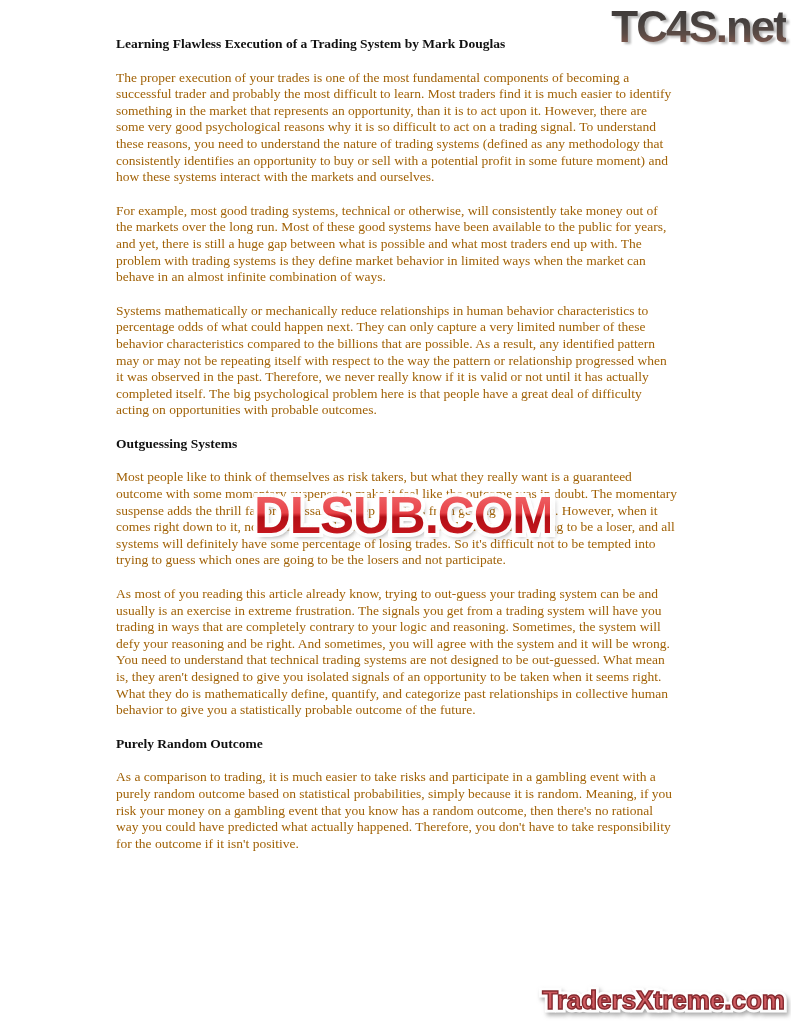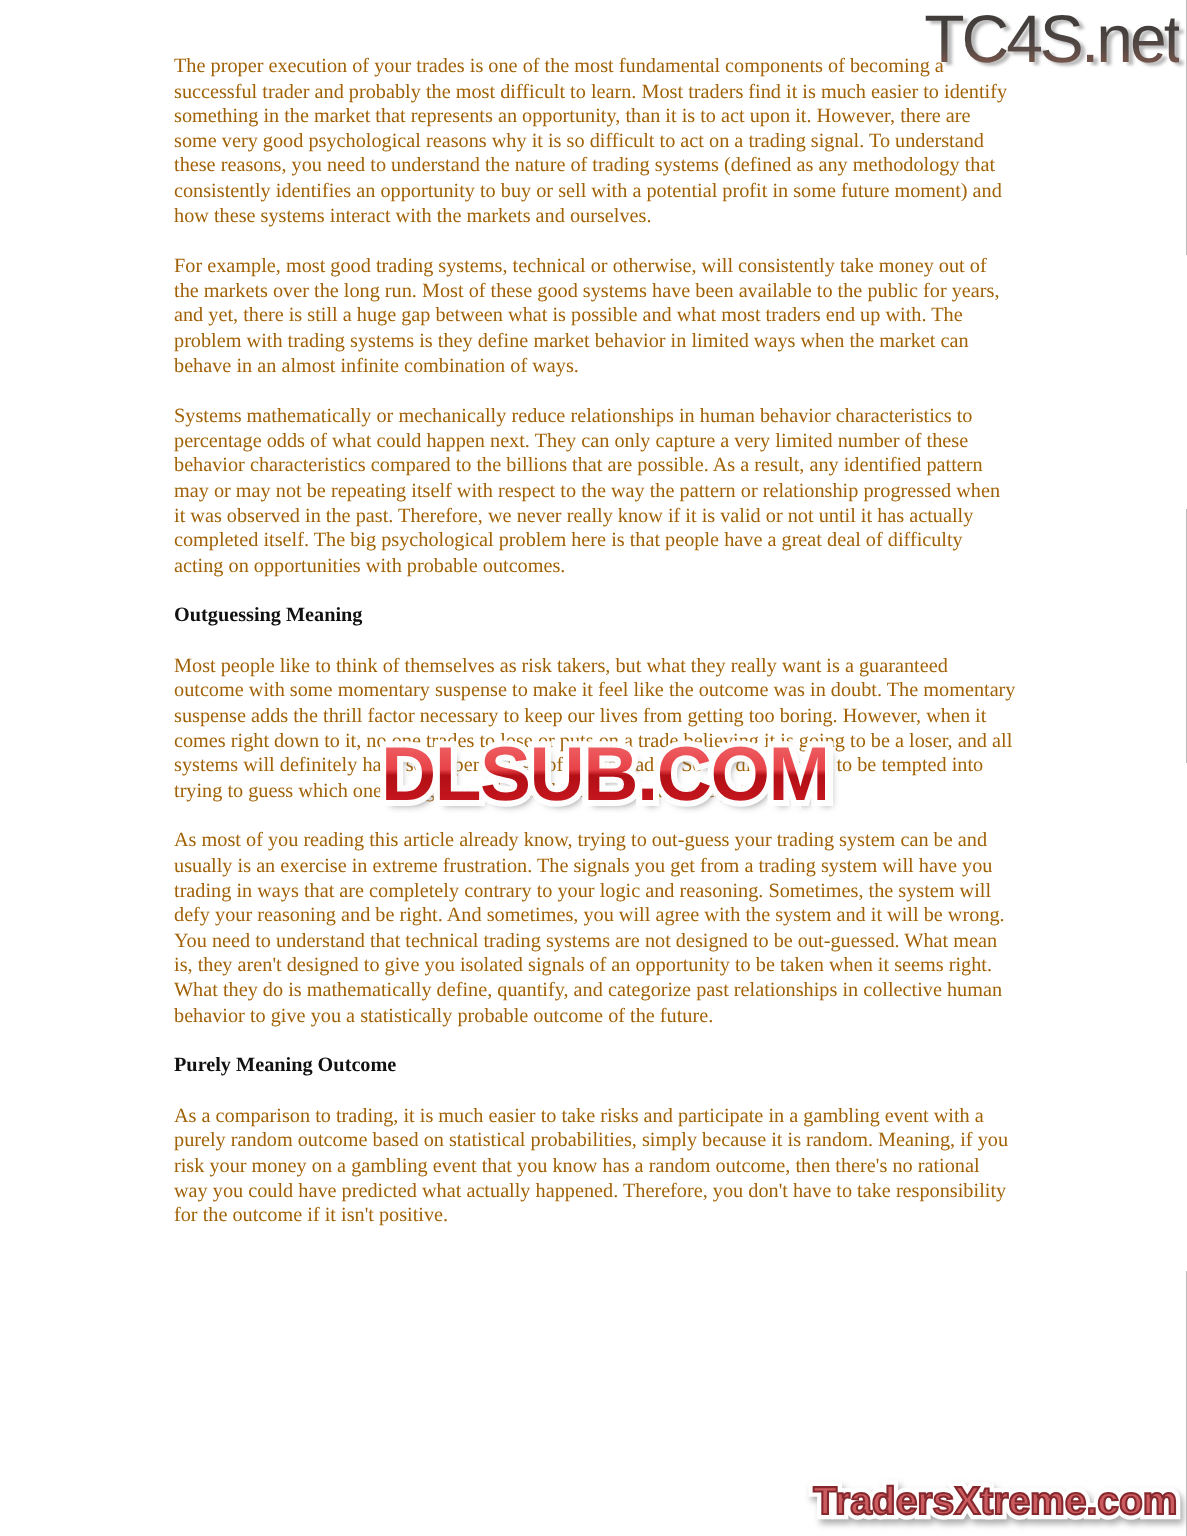--- a/index.html
+++ b/index.html
@@ -36,21 +36,21 @@
     color: #a16207;
   }
   .doc-heading { font-weight: bold; color: #111; }
 
   
   .tc4s {
     position: absolute;
     top: 2px;
     right: 5px;
     font-family: "Liberation Sans", sans-serif;
-    font-weight: normal;
+    font-weight: bold;
     font-size: 44px;
     letter-spacing: -2px;
     transform: scaleY(1.02);
     filter: drop-shadow(3px 2px 1px rgba(160,160,160,0.75));
   }
   .tc4s-fill {
     background: linear-gradient(180deg, #3c3836 0%, #46413f 40%, #5a4b45 65%, #875a4e 90%, #93604f 100%);
     -webkit-background-clip: text;
     background-clip: text;
     color: transparent;
@@ -115,28 +115,29 @@
 </head>
 <body>
 
 <div id="page">
 
   <div class="tc4s">
     <span class="tc4s-fill">TC4S.net</span>
   </div>
 
   <div class="content">
+    <h1 class="doc-title">Learning Flawless Execution of a Trading System by Mark Douglas</h1>
     <div>
         <p class="doc-paragraph">The proper execution of your trades is one of the most fundamental components of becoming a successful trader and probably the most difficult to learn. Most traders find it is much easier to identify something in the market that represents an opportunity, than it is to act upon it. However, there are some very good psychological reasons why it is so difficult to act on a trading signal. To understand these reasons, you need to understand the nature of trading systems (defined as any methodology that consistently identifies an opportunity to buy or sell with a potential profit in some future moment) and how these systems interact with the markets and ourselves.</p>
         <p class="doc-paragraph">For example, most good trading systems, technical or otherwise, will consistently take money out of the markets over the long run. Most of these good systems have been available to the public for years, and yet, there is still a huge gap between what is possible and what most traders end up with. The problem with trading systems is they define market behavior in limited ways when the market can behave in an almost infinite combination of ways.</p>
         <p class="doc-paragraph">Systems mathematically or mechanically reduce relationships in human behavior characteristics to percentage odds of what could happen next. They can only capture a very limited number of these behavior characteristics compared to the billions that are possible. As a result, any identified pattern may or may not be repeating itself with respect to the way the pattern or relationship progressed when it was observed in the past. Therefore, we never really know if it is valid or not until it has actually completed itself. The big psychological problem here is that people have a great deal of difficulty acting on opportunities with probable outcomes.</p>
-        <h2 class="doc-heading">Outguessing Meaning</h2>
+        <h2 class="doc-heading">Outguessing Systems</h2>
         <p class="doc-paragraph">Most people like to think of themselves as risk takers, but what they really want is a guaranteed outcome with some momentary suspense to make it feel like the outcome was in doubt. The momentary suspense adds the thrill factor necessary to keep our lives from getting too boring. However, when it comes right down to it, no one trades to lose or puts on a trade believing it is going to be a loser, and all systems will definitely have some percentage of losing trades. So it's difficult not to be tempted into trying to guess which ones are going to be the losers and not participate.</p>
         <p class="doc-paragraph">As most of you reading this article already know, trying to out-guess your trading system can be and usually is an exercise in extreme frustration. The signals you get from a trading system will have you trading in ways that are completely contrary to your logic and reasoning. Sometimes, the system will defy your reasoning and be right. And sometimes, you will agree with the system and it will be wrong. You need to understand that technical trading systems are not designed to be out-guessed. What mean is, they aren't designed to give you isolated signals of an opportunity to be taken when it seems right. What they do is mathematically define, quantify, and categorize past relationships in collective human behavior to give you a statistically probable outcome of the future.</p>
-        <h2 class="doc-heading">Purely Meaning Outcome</h2>
+        <h2 class="doc-heading">Purely Random Outcome</h2>
         <p class="doc-paragraph">As a comparison to trading, it is much easier to take risks and participate in a gambling event with a purely random outcome based on statistical probabilities, simply because it is random. Meaning, if you risk your money on a gambling event that you know has a random outcome, then there's no rational way you could have predicted what actually happened. Therefore, you don't have to take responsibility for the outcome if it isn't positive.</p>
       </div>
   </div>
 
   <div class="dlsub">
     <span class="dlsub-outline">DLSUB.COM</span>
     <span class="dlsub-fill">DLSUB.COM</span>
   </div>
 
   <div class="tx">

